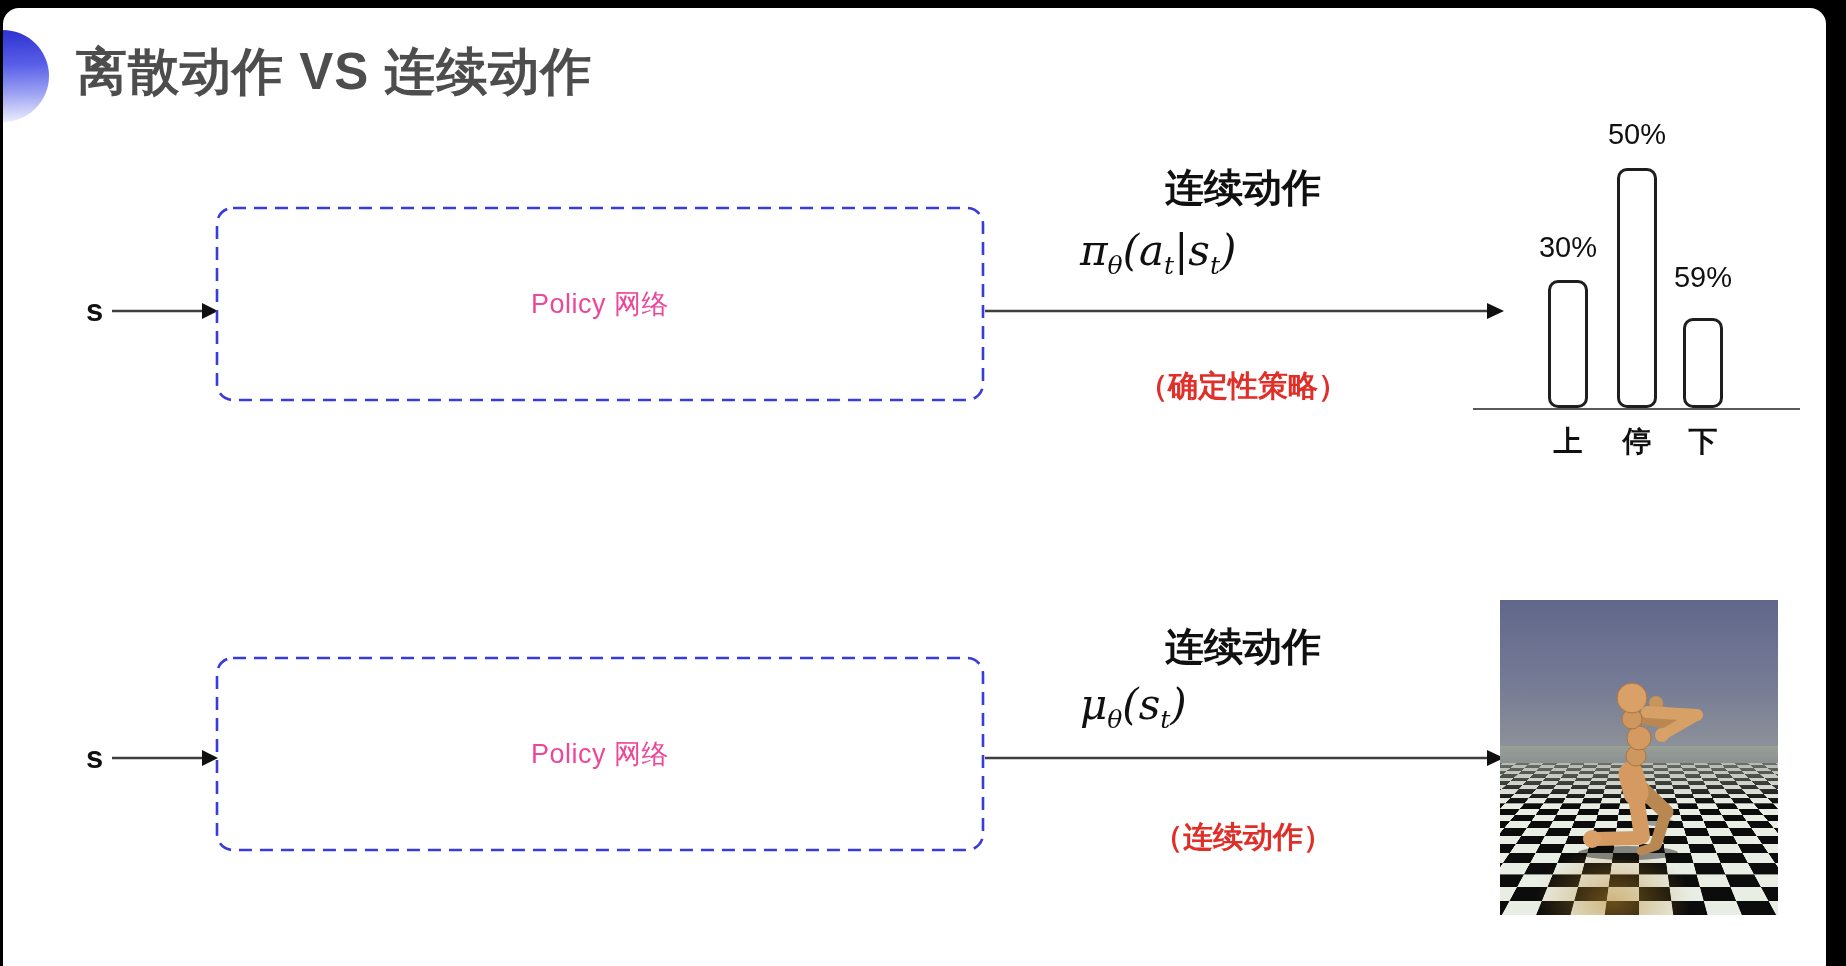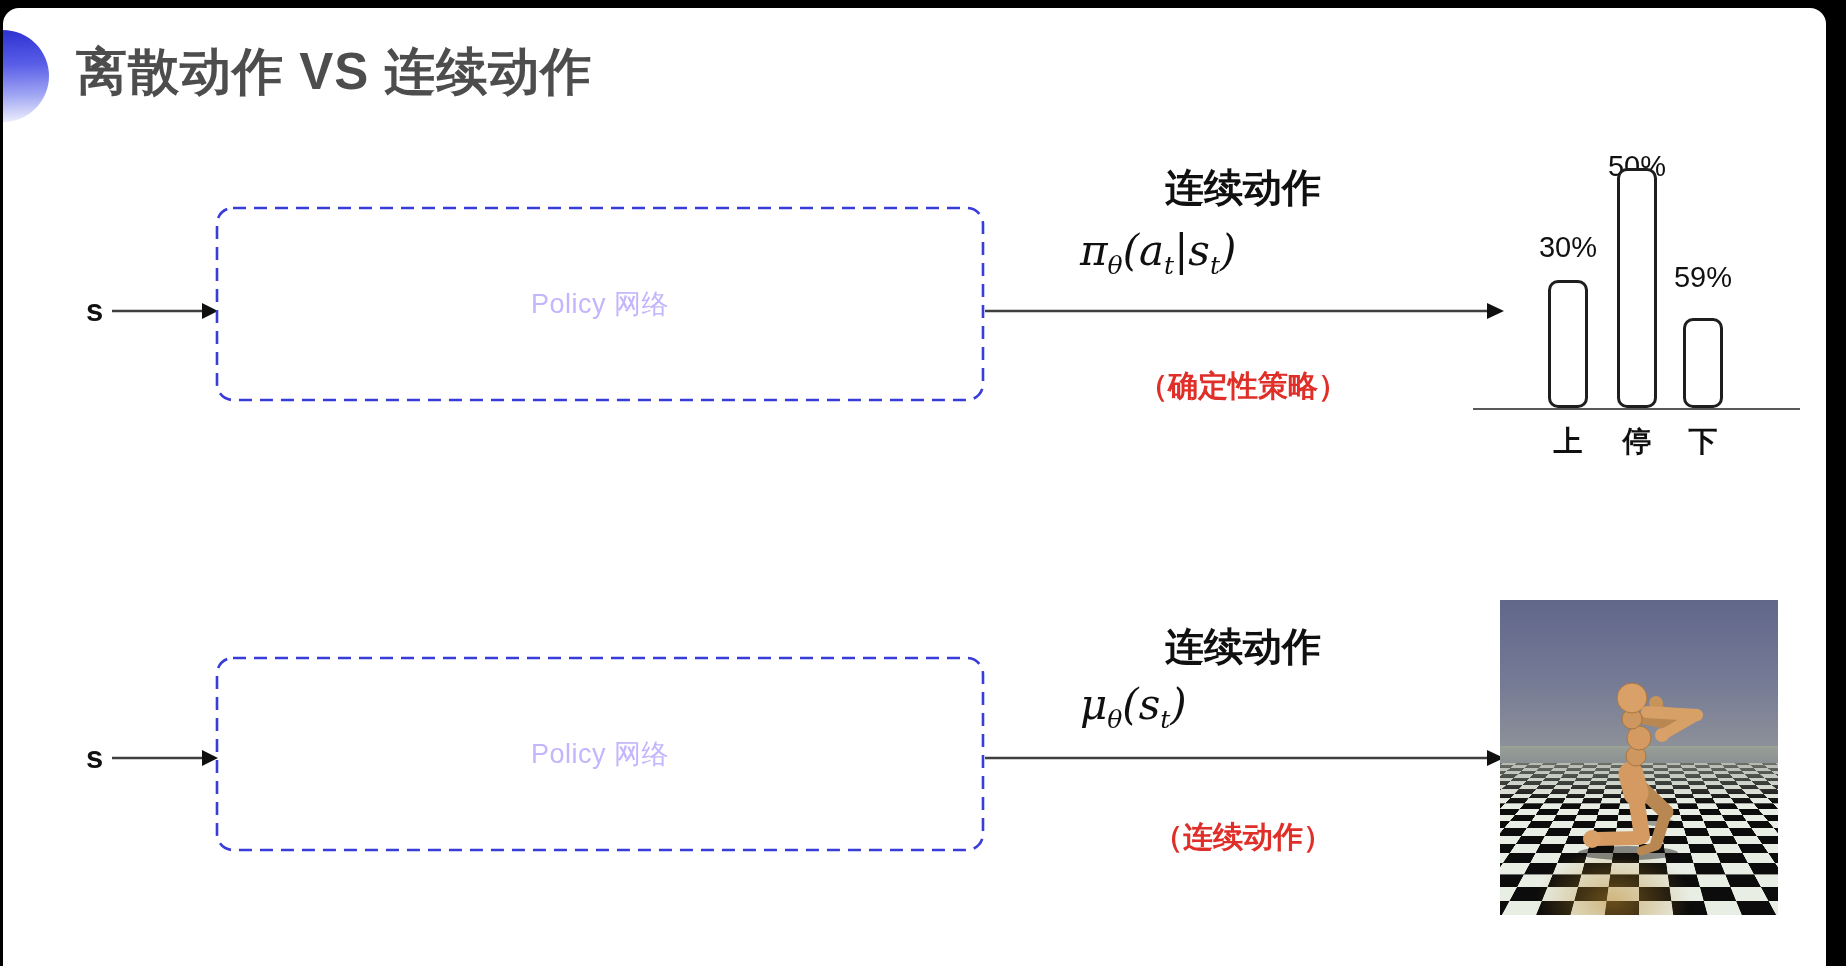--- a/index.html
+++ b/index.html
@@ -16,21 +16,21 @@
   .title { position:absolute; left:76px; top:38px; font-size:51px; font-weight:600;
            color:#4d4d4d; letter-spacing:1px; white-space:nowrap; }
 
   
   .s-label { position:absolute; font-size:31px; font-weight:700; color:#111; }
   .arrow { position:absolute; overflow:visible; }
   .arrow line { stroke:#3f3f3f; stroke-width:2.4; }
   .arrow polygon { fill:#101010; }
   .policy-box { position:absolute; display:flex; align-items:center; justify-content:center; }
   .policy-box svg { position:absolute; inset:0; }
-  .box-label { position:relative; font-size:27px; color:#c4b5fd; letter-spacing:0.5px; }
+  .box-label { position:relative; font-size:27px; color:#ec4899; letter-spacing:0.5px; }
   .policy-title { position:absolute; text-align:center; font-size:39px; font-weight:600; color:#101010; }
   .formula { position:absolute; text-align:left; font-size:42px; color:#101010;
              font-family:"DejaVu Serif", serif; font-style:italic; }
   .formula sub { font-size:25px; font-style:italic; vertical-align:-9px; letter-spacing:0; }
   .action-note { position:absolute; text-align:center; font-size:30px; font-weight:600; color:#df2f28; }
 
   
   .chart { position:absolute; }
   .chart .baseline { position:absolute; left:7px; bottom:-2px; width:327px; height:2px; background:#595959; }
   .chart .bar { position:absolute; bottom:0; width:40px; background:#fff;
@@ -88,21 +88,21 @@
     <div class="policy-title" style="left:1080px; top:161px; width:326px;">连续动作</div>
 
     <div class="formula" style="left:1080px; top:226px; width:326px;">
       <span>π</span><sub>θ</sub><span>(</span><span>a</span><sub>t</sub><span>|</span><span>s</span><sub>t</sub><span>)</span>
     </div>
 
     <div class="action-note" style="left:1080px; top:366px; width:326px;">（确定性策略）</div>
 
     <div class="chart" style="left:1466px; top:104px; width:340px; height:304px;">
       <div class="vlabel" style="left:62px;  top:127px;">30%</div>
-      <div class="vlabel" style="left:131px; top:14px;margin-top:32px;">50%</div>
+      <div class="vlabel" style="left:131px; top:14px;">50%</div>
       <div class="vlabel" style="left:197px; top:157px;">59%</div>
 
       <div class="bar" style="left: 82px; height: 128px;"></div>
       <div class="bar" style="left: 151px; height: 240px;"></div>
       <div class="bar" style="left: 217px; height: 90px;"></div>
 
       <div class="baseline"></div>
 
       <div class="clabel" style="left:62px;">上</div>
       <div class="clabel" style="left:131px;">停</div>

